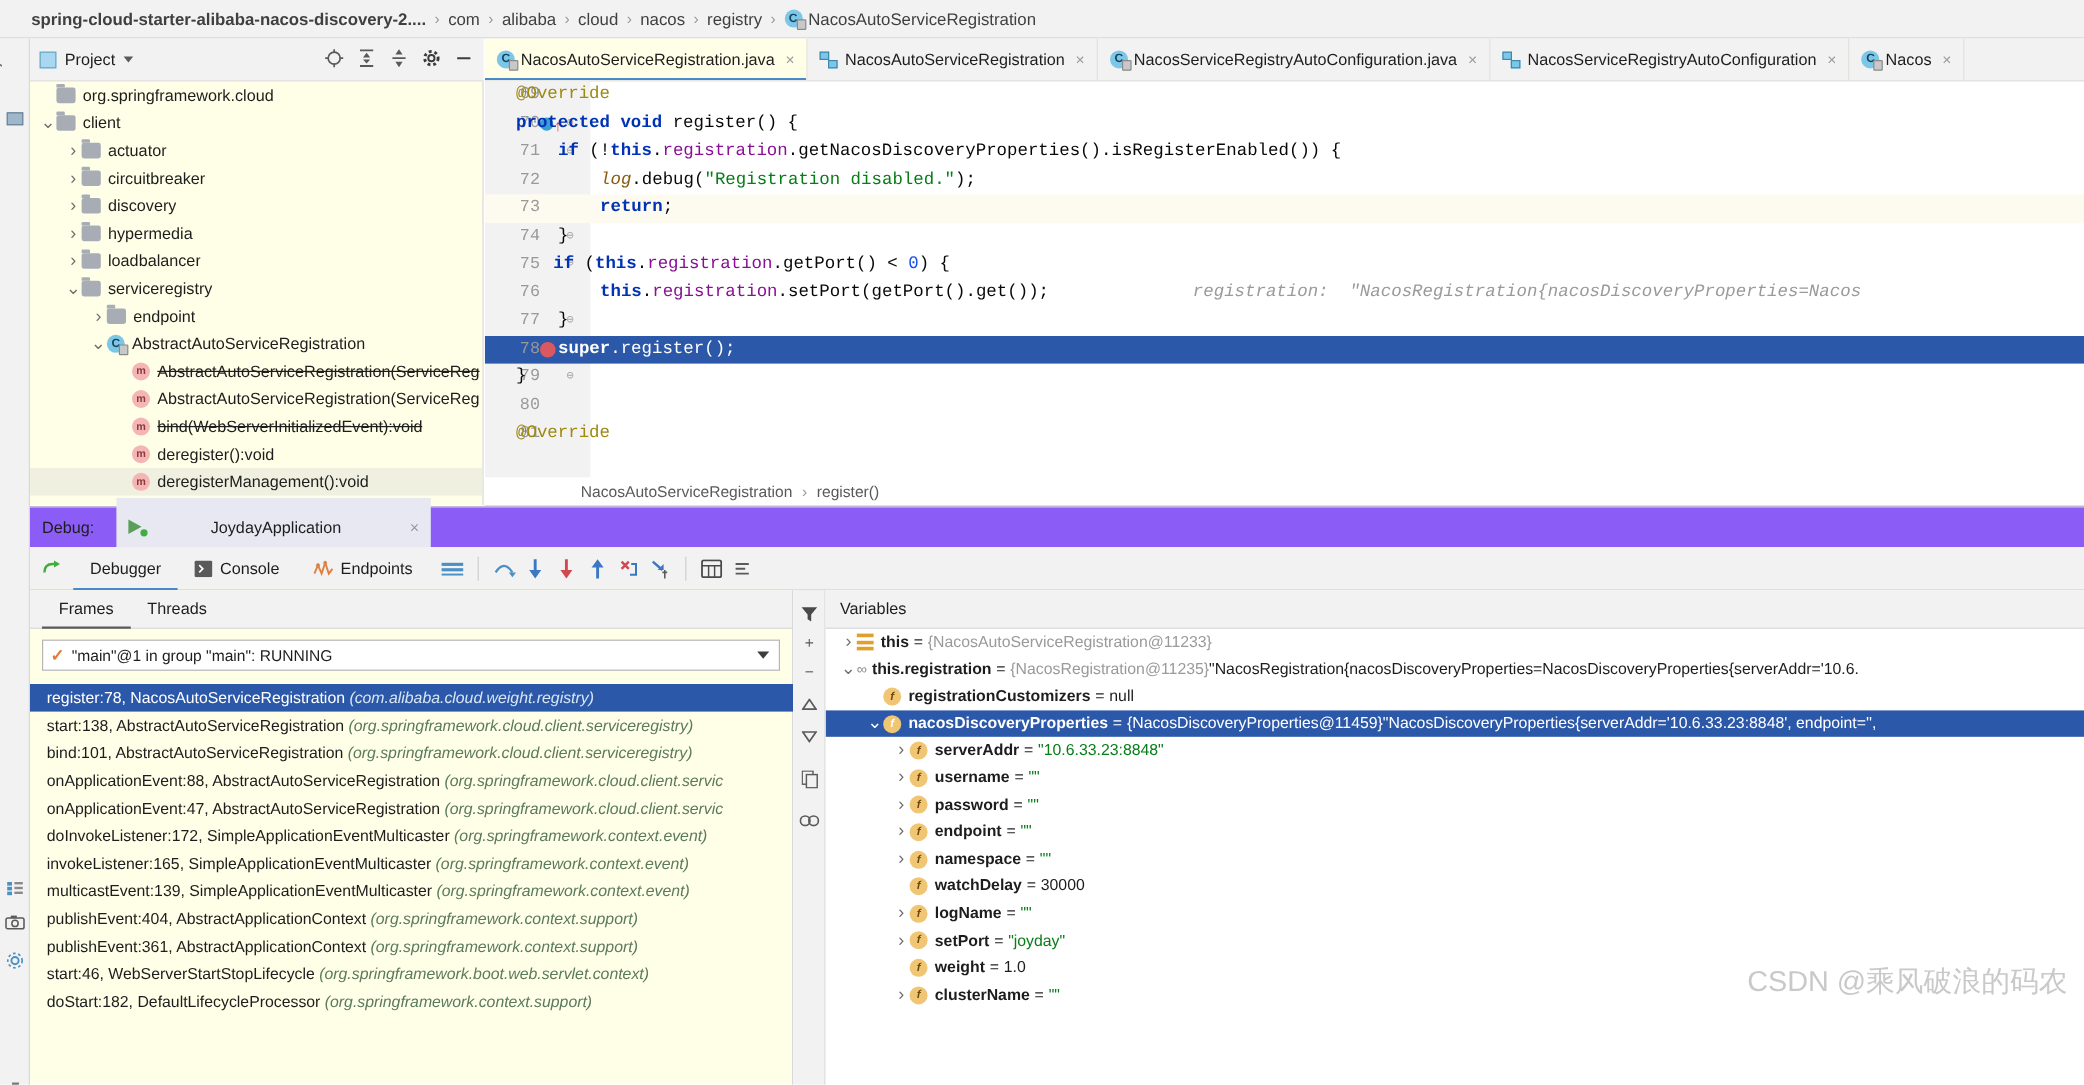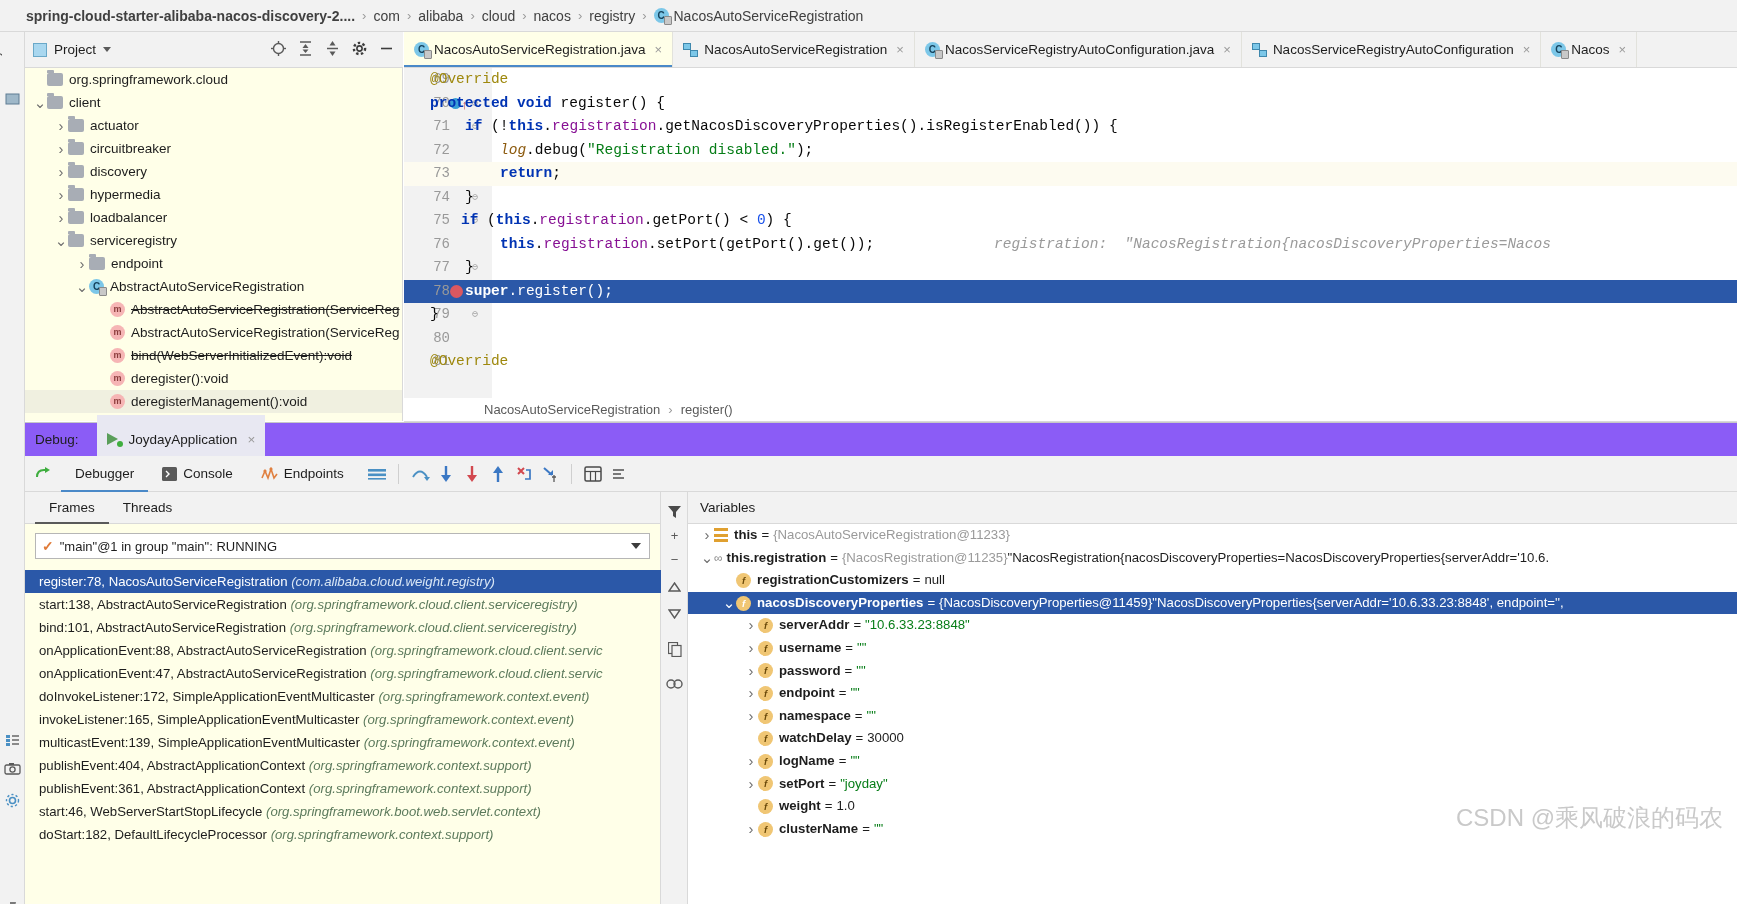--- a/index.html
+++ b/index.html
@@ -123,21 +123,21 @@
 
   
   .dbghdr {
     position: absolute; left: 25px; top: 422px; width: 1712px; height: 34px;
     background: #8b5cf6; border-top: 1px solid #c8c8c8;
     display: flex; align-items: center; padding-left: 10px;
   }
   .dbg-label { font-size: 13.5px; color: #1d1d1d; margin-right: 18px; }
   .dbg-tab {
     display: flex; align-items: center; height: 50px; padding: 0 10px;
-    background: #e8e8f2; box-shadow: inset 0 -3px 0 #4a89c8; font-size: 13.5px;
+    background: #e8e8f2; box-shadow: inset 0 -3px 0 #4a89c8; font-size: 13.5px; gap: 47px;
   }
   .run-ico { width:16px; height:15px; margin-right:6px; position:relative; flex:none; }
   .run-ico::before { content:""; position:absolute; left:0; top:1px; width:0; height:0; border-left:11px solid #5a9e5a; border-top:6px solid transparent; border-bottom:6px solid transparent; }
   .run-ico::after { content:""; position:absolute; right:0; bottom:0; width:6px; height:6px; border-radius:50%; background:#3fae3f; }
 
   
   .dbgtoolbar {
     position: absolute; left: 25px; top: 456px; width: 1712px; height: 36px;
     background: #f2f2f2; border-bottom: 1px solid #d9d9d9;
     display: flex; align-items: center;

